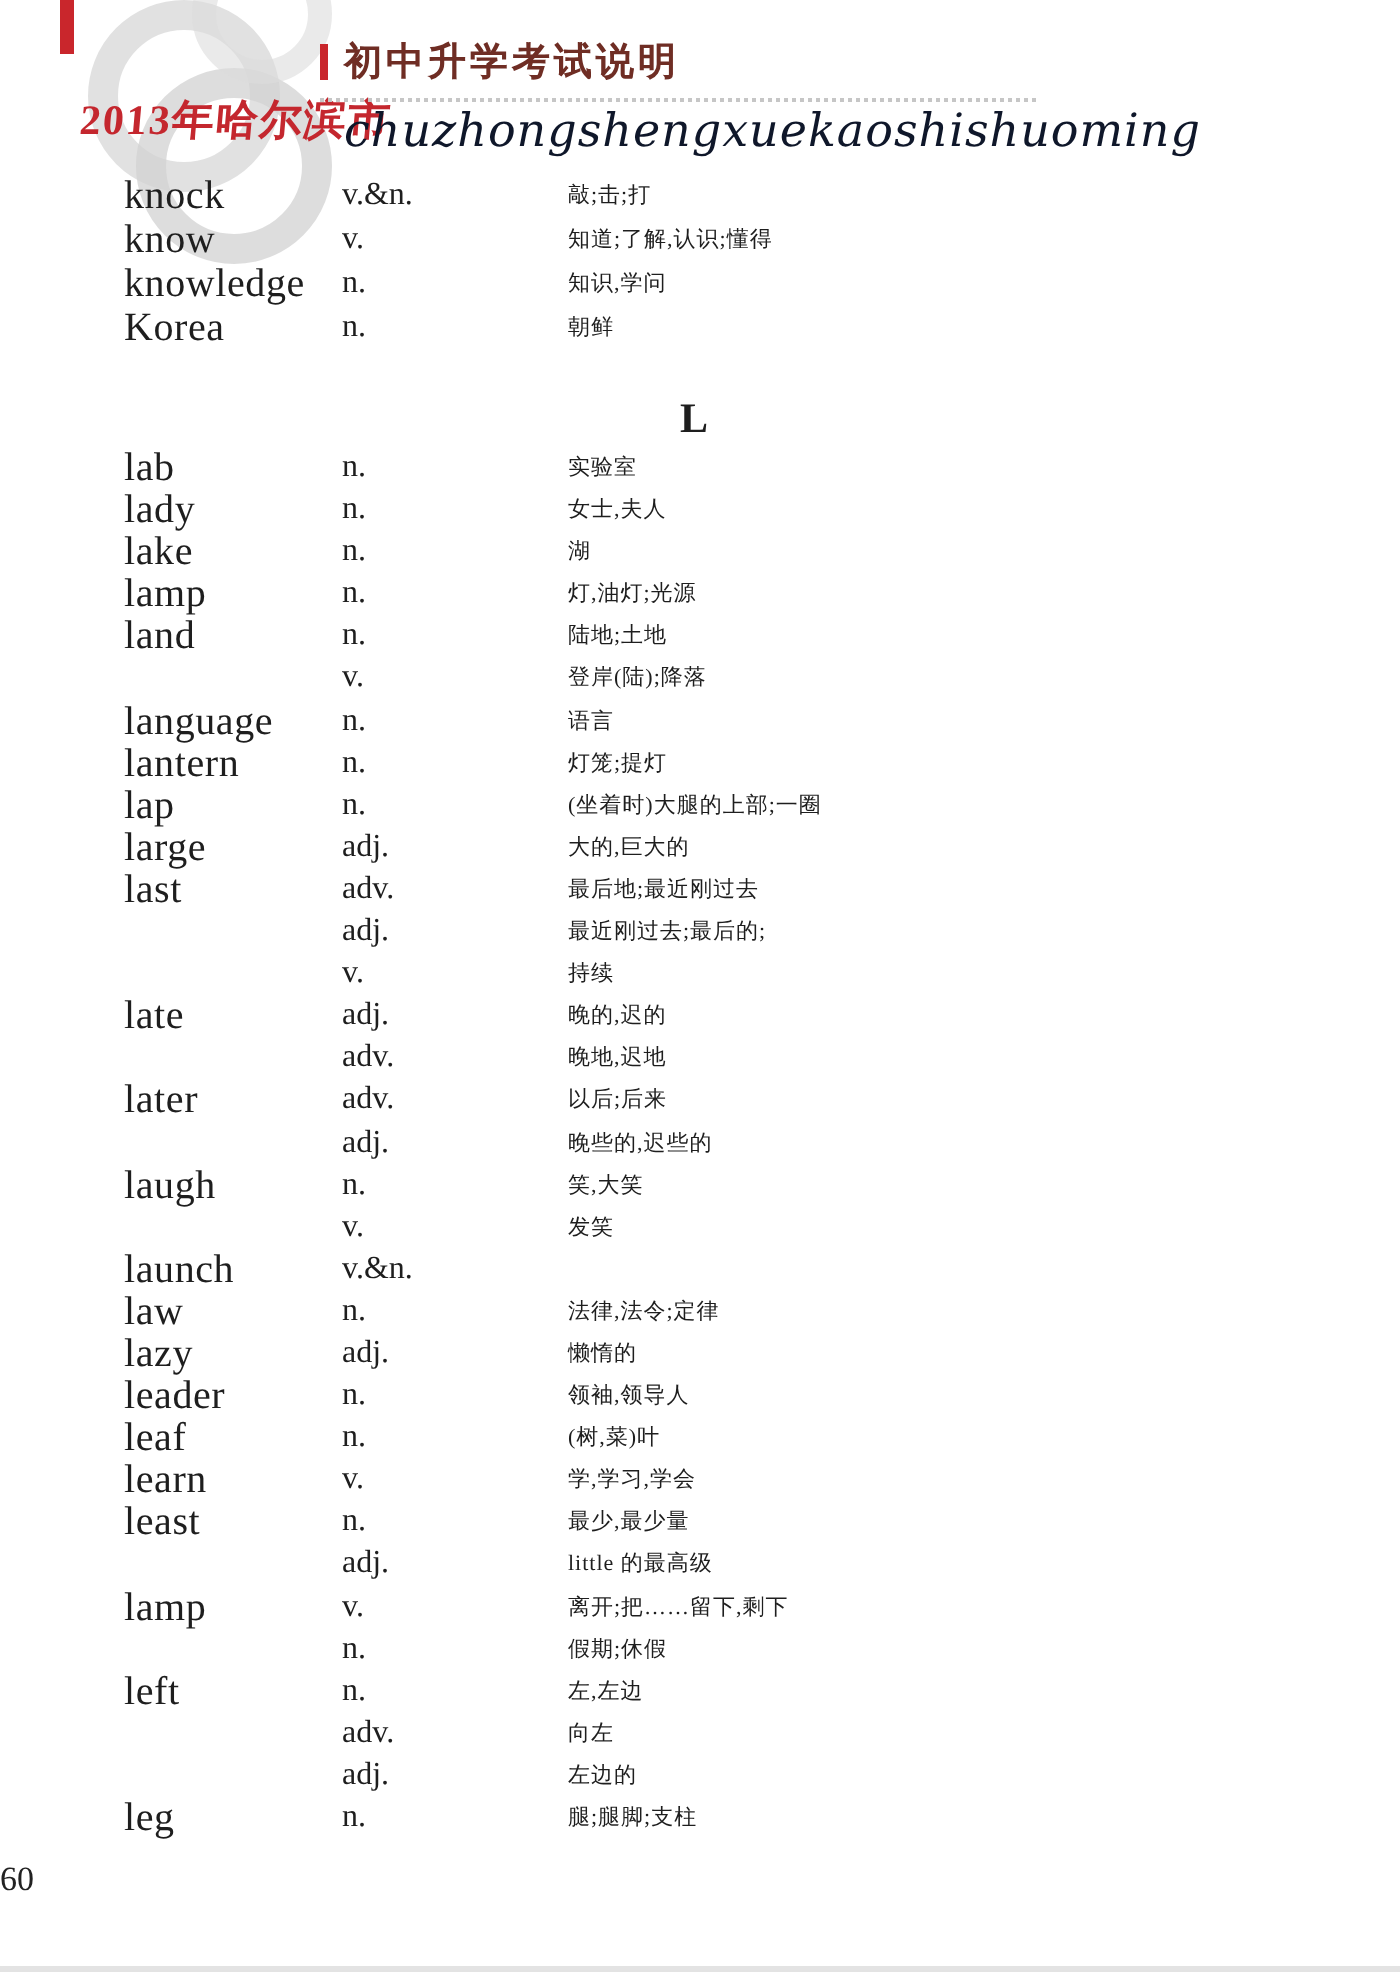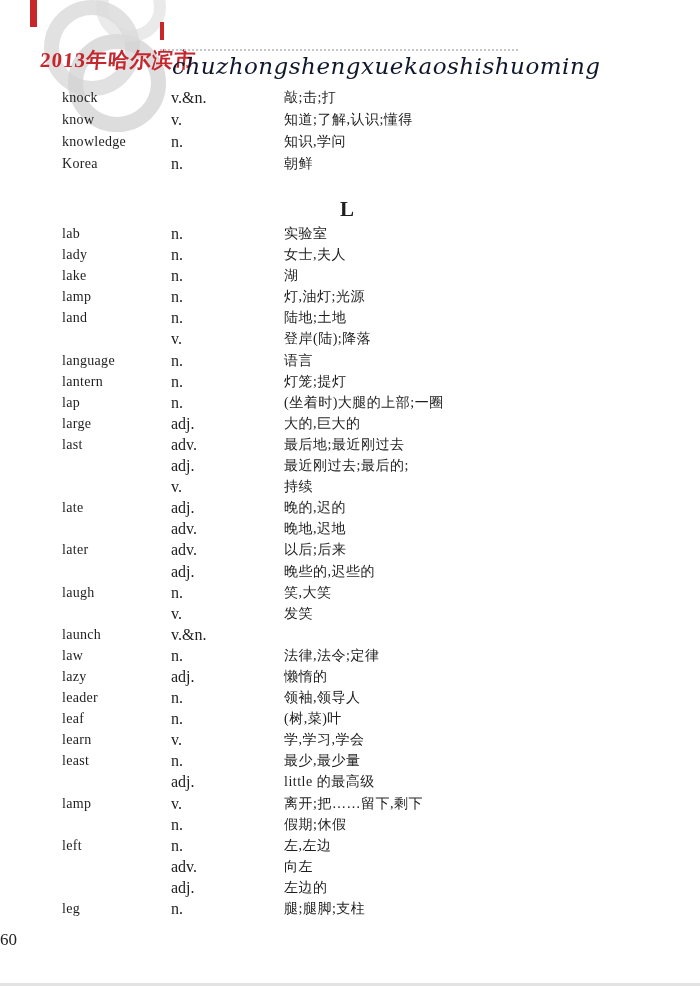--- a/index.html
+++ b/index.html
@@ -42,23 +42,23 @@
     font-family:"DejaVu Serif", serif;
     font-style:italic;
     font-size:23px;color:#0f172a;
     letter-spacing:0.5px;white-space:nowrap;
   }
 
   .vocab{position:absolute;left:62px;top:88px;width:570px;z-index:2;}
   .row{position:relative;height:21.1px;}
   .k-rows .row{height:22px;}
   .row span{position:absolute;top:0;line-height:20px;white-space:nowrap;}
-  .row .w{left:0;font-size:14px;letter-spacing:0.3px;}
+  .row .w{left:0;font-size:20px;letter-spacing:0.3px;}
   .row .p{left:109px;font-size:16px;}
-  .row .d{left:222px;font-size:14px;letter-spacing:0.5px;}
+  .row .d{left:222px;font-size:11px;letter-spacing:0.5px;}
   .section-letter{
     margin-top:20px;height:28px;line-height:26px;
     text-align:center;font-size:21px;font-weight:bold;
   }
   .page-number{
     position:absolute;left:0;right:0;top:930px;
     text-align:left;font-size:17px;color:#222;z-index:2;
   }
 </style>
 </head>
@@ -72,20 +72,21 @@
     <span class="ring r3"></span>
   </div>
 
   <div class="red-tick"></div>
 
   <div class="edition">2013年哈尔滨市</div>
 
   <div class="header-right">
     <div class="title-row">
       <span class="accent-bar"></span>
+      <span class="title">初中升学考试说明</span>
     </div>
     <div class="dotted"></div>
     <div class="pinyin">chuzhongshengxuekaoshishuoming</div>
   </div>
 
   <div class="vocab">
     <div class="k-rows">
   <div class="row">
     <span class="w">knock</span>
     <span class="p">v.&amp;n.</span>

